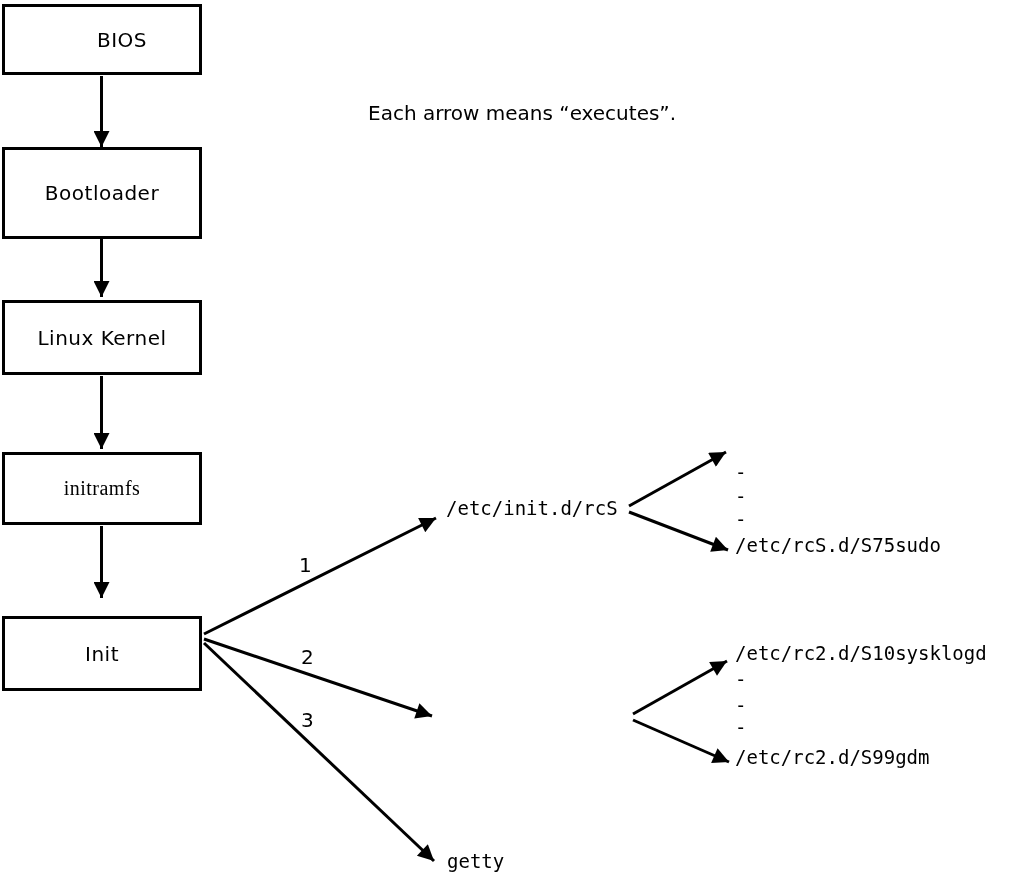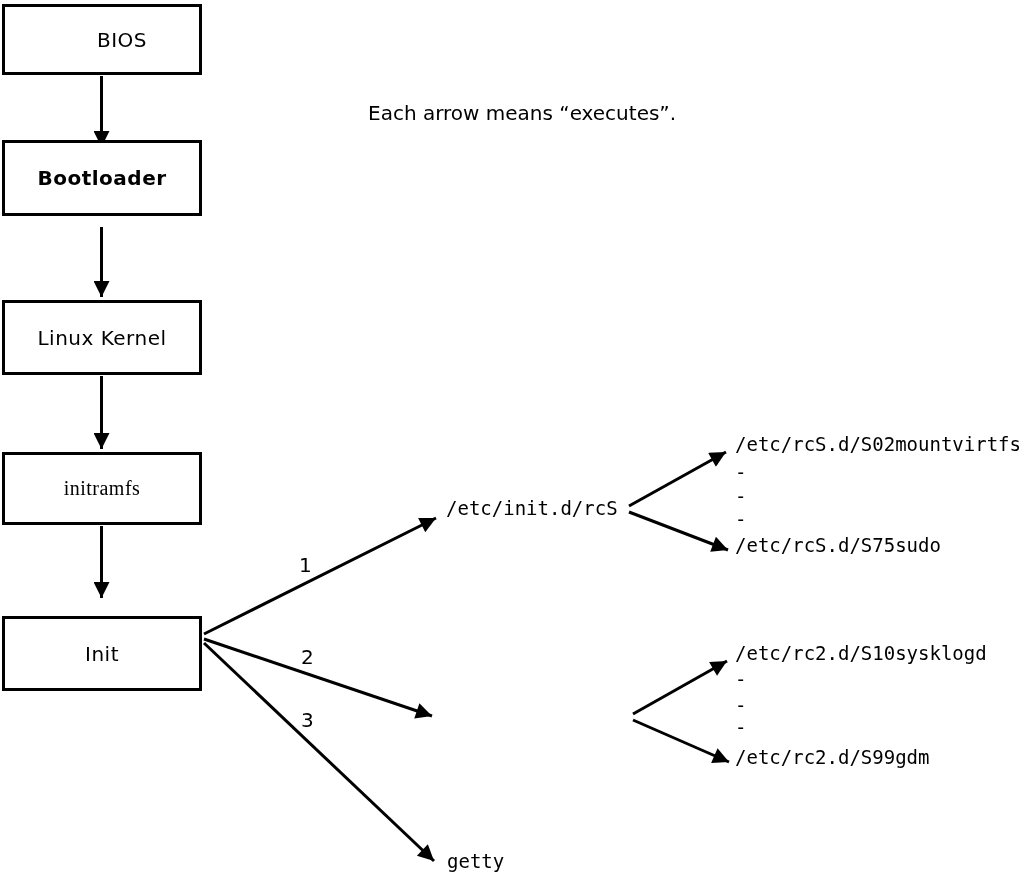--- a/index.html
+++ b/index.html
@@ -30,21 +30,21 @@
     box-sizing: border-box;
     border: 3px solid #000000;
     background: #ffffff;
     display: flex;
     align-items: center;
     justify-content: center;
     font-size: 20px;
     letter-spacing: 0.5px;
   }
   .box-bios        { top: 4px;   height: 71px; padding-left: 40px; }
-  .box-bootloader  { top: 140px; height: 76px; font-weight: bold; }
+  .box-bootloader  { top: 147px; height: 92px; }
   .box-kernel      { top: 300px; height: 75px; }
   .box-initramfs   { top: 452px; height: 73px; font-family: Liberation Serif, serif; }
   .box-init        { top: 616px; height: 75px; }
   .annotation {
     position: absolute;
     left: 358px;
     top: 101px;
     font-size: 20px;
     white-space: nowrap;
     margin-left: 10px;
@@ -116,21 +116,20 @@
 
   <div class="annotation">Each arrow means “executes”.</div>
 
   <div class="edge-num num-1">1</div>
   <div class="edge-num num-2">2</div>
   <div class="edge-num num-3">3</div>
 
   <div class="mono lbl-rcs">/etc/init.d/rcS</div>
   <div class="mono lbl-getty">getty</div>
 
-  <div class="mono rcs-child-0">/etc/rcS.d/S02mountvirtfs</div>
   <div class="mono rcs-child-1">-</div>
   <div class="mono rcs-child-2">-</div>
   <div class="mono rcs-child-3">-</div>
   <div class="mono rcs-child-4">/etc/rcS.d/S75sudo</div>
 
   <div class="mono rc2-child-0">/etc/rc2.d/S10sysklogd</div>
   <div class="mono rc2-child-1">-</div>
   <div class="mono rc2-child-2">-</div>
   <div class="mono rc2-child-3">-</div>
   <div class="mono rc2-child-4">/etc/rc2.d/S99gdm</div>

